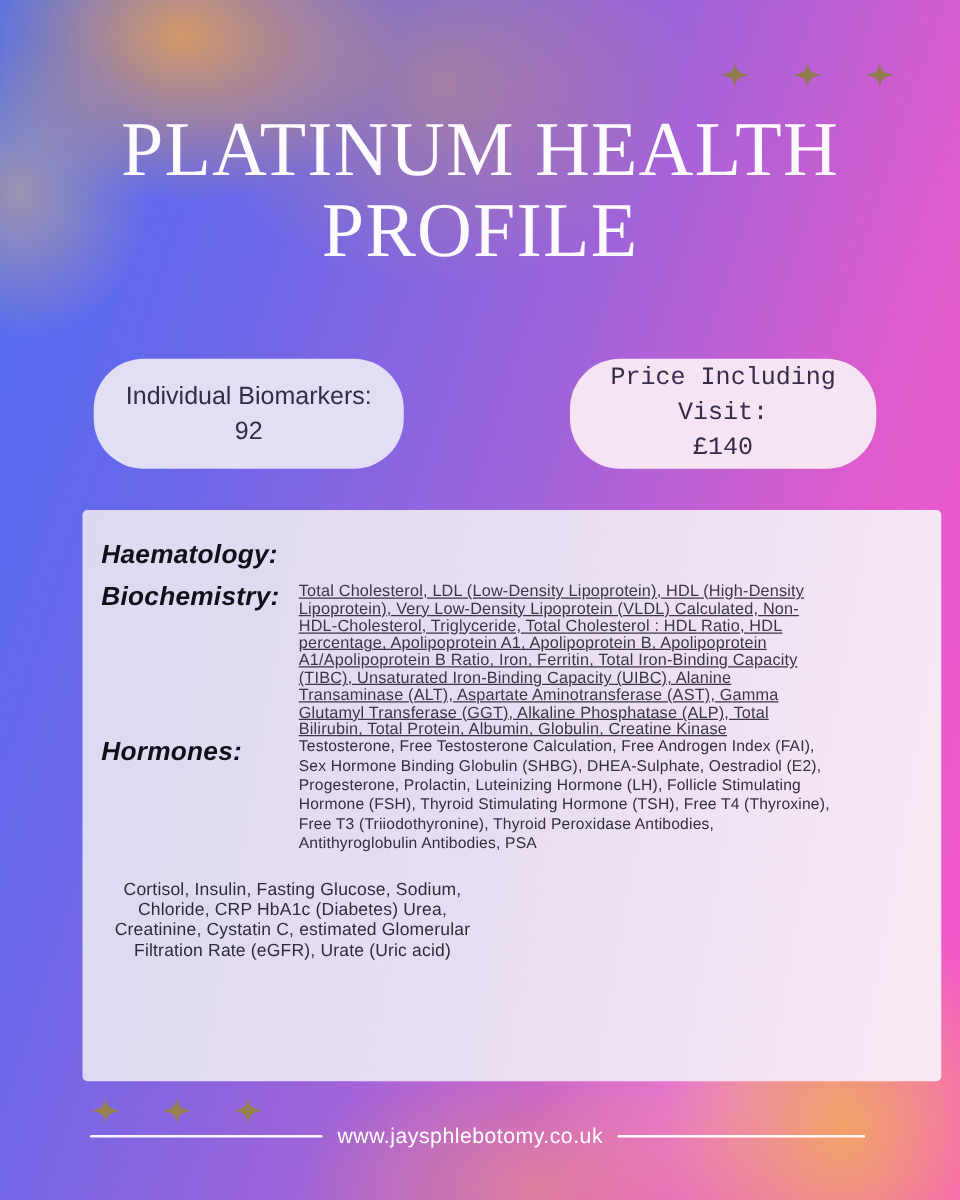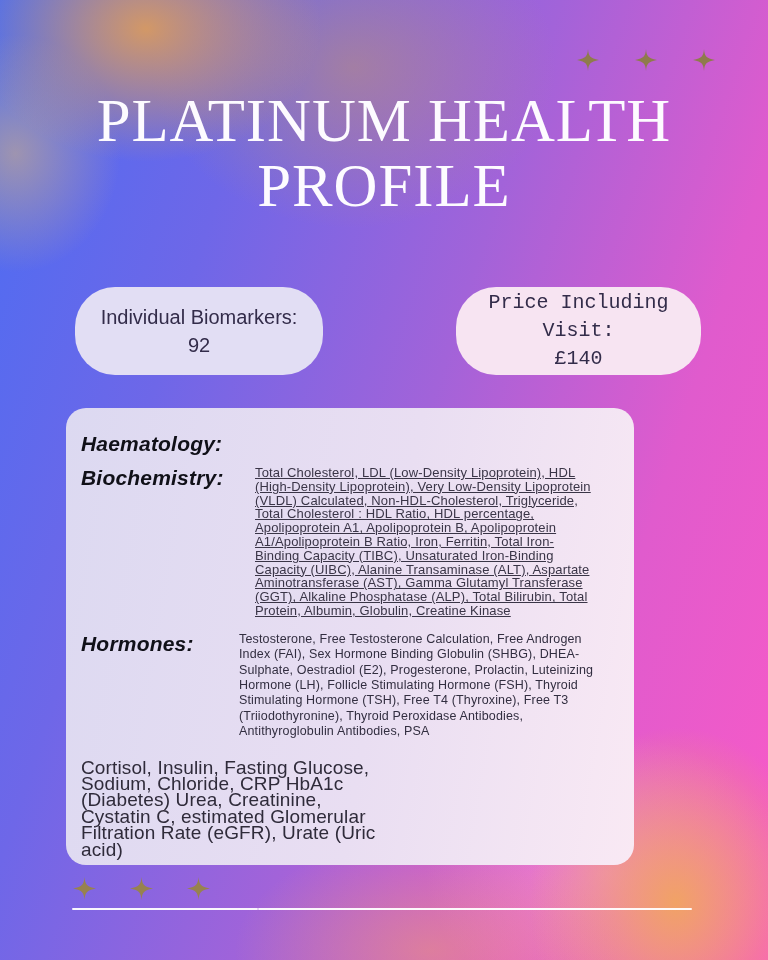--- a/index.html
+++ b/index.html
@@ -34,38 +34,38 @@
   
   .badge{
     position:absolute;top:287px;height:88px;border-radius:40px;
     display:flex;flex-direction:column;justify-content:center;align-items:center;
     color:#332c4a;font-size:20px;line-height:28px;text-align:center;
   }
   .badge-biomarkers{left:75px;width:248px;background:#e2def4;}
   .badge-price{left:456px;width:245px;background:#f7e4f2;font-family:Liberation Mono, monospace;}
   
   .card{
-    position:absolute;left:66px;top:408px;width:568px;height:457px;
-    border-radius:20px;
+    position:absolute;left:66px;top:408px;width:687px;height:457px;
+    border-radius:4px;
     background:linear-gradient(100deg,#dcd9f1 0%,#e9def2 55%,#f9e9f4 100%);
     padding:24px 0 0 0;box-sizing:border-box;
   }
   .section-row{display:flex;align-items:flex-start;padding-left:15px;padding-right:39px;}
   .section-label{
     flex:0 0 158px;font-weight:700;font-style:italic;
     font-size:21px;line-height:24px;color:#101018;letter-spacing:.2px;
   }
   .section-text{color:#2f2b3c;letter-spacing:.15px;}
   .row-haematology{margin-bottom:10px;}
   .row-haematology .section-text{font-size:16px;line-height:23px;max-width:358px;color:#26232f;}
-  .row-biochemistry{margin-bottom:14px;gap:16px;}
+  .row-biochemistry{margin-bottom:0;}
   .row-biochemistry .section-text{font-size:13px;line-height:13.8px;max-width:429px;color:#3a3547;text-decoration:underline;}
   .row-hormones{margin-bottom:20px;}
   .row-hormones .section-text{font-size:12.5px;line-height:15.4px;max-width:429px;color:#322e40;}
-  .row-other .section-text{font-size:19px;line-height:16.4px;max-width:306px;color:#2f2b3a;}
+  .row-other .section-text{font-size:14px;line-height:16.4px;max-width:306px;color:#2f2b3a;text-align:center;}
   
   .footer-line-row{
     position:absolute;left:72px;top:900px;width:620px;height:18px;
     display:flex;align-items:center;
   }
   .rule{height:2px;background:rgba(255,255,255,.95);border-radius:1px;}
   .rule-left{width:186px;}
   .rule-right{flex:1;}
   .website{
     padding:0 12px;color:#ffffff;font-size:17px;letter-spacing:.4px;white-space:nowrap;
@@ -143,16 +143,17 @@
     </span>
     <span class="sparkle">
       <svg viewBox="0 0 24 24" fill="#97824f">
           <path d="M12 0C12.7 7.6 13.9 10 24 12C13.9 14 12.7 16.4 12 24C11.3 16.4 10.1 14 0 12C10.1 10 11.3 7.6 12 0Z"></path>
         </svg>
     </span>
   </div>
 
   <div class="footer-line-row">
     <span class="rule rule-left"></span>
+    <span class="website">www.jaysphlebotomy.co.uk</span>
     <span class="rule rule-right"></span>
   </div>
 
 </div>
 
 </body></html>

